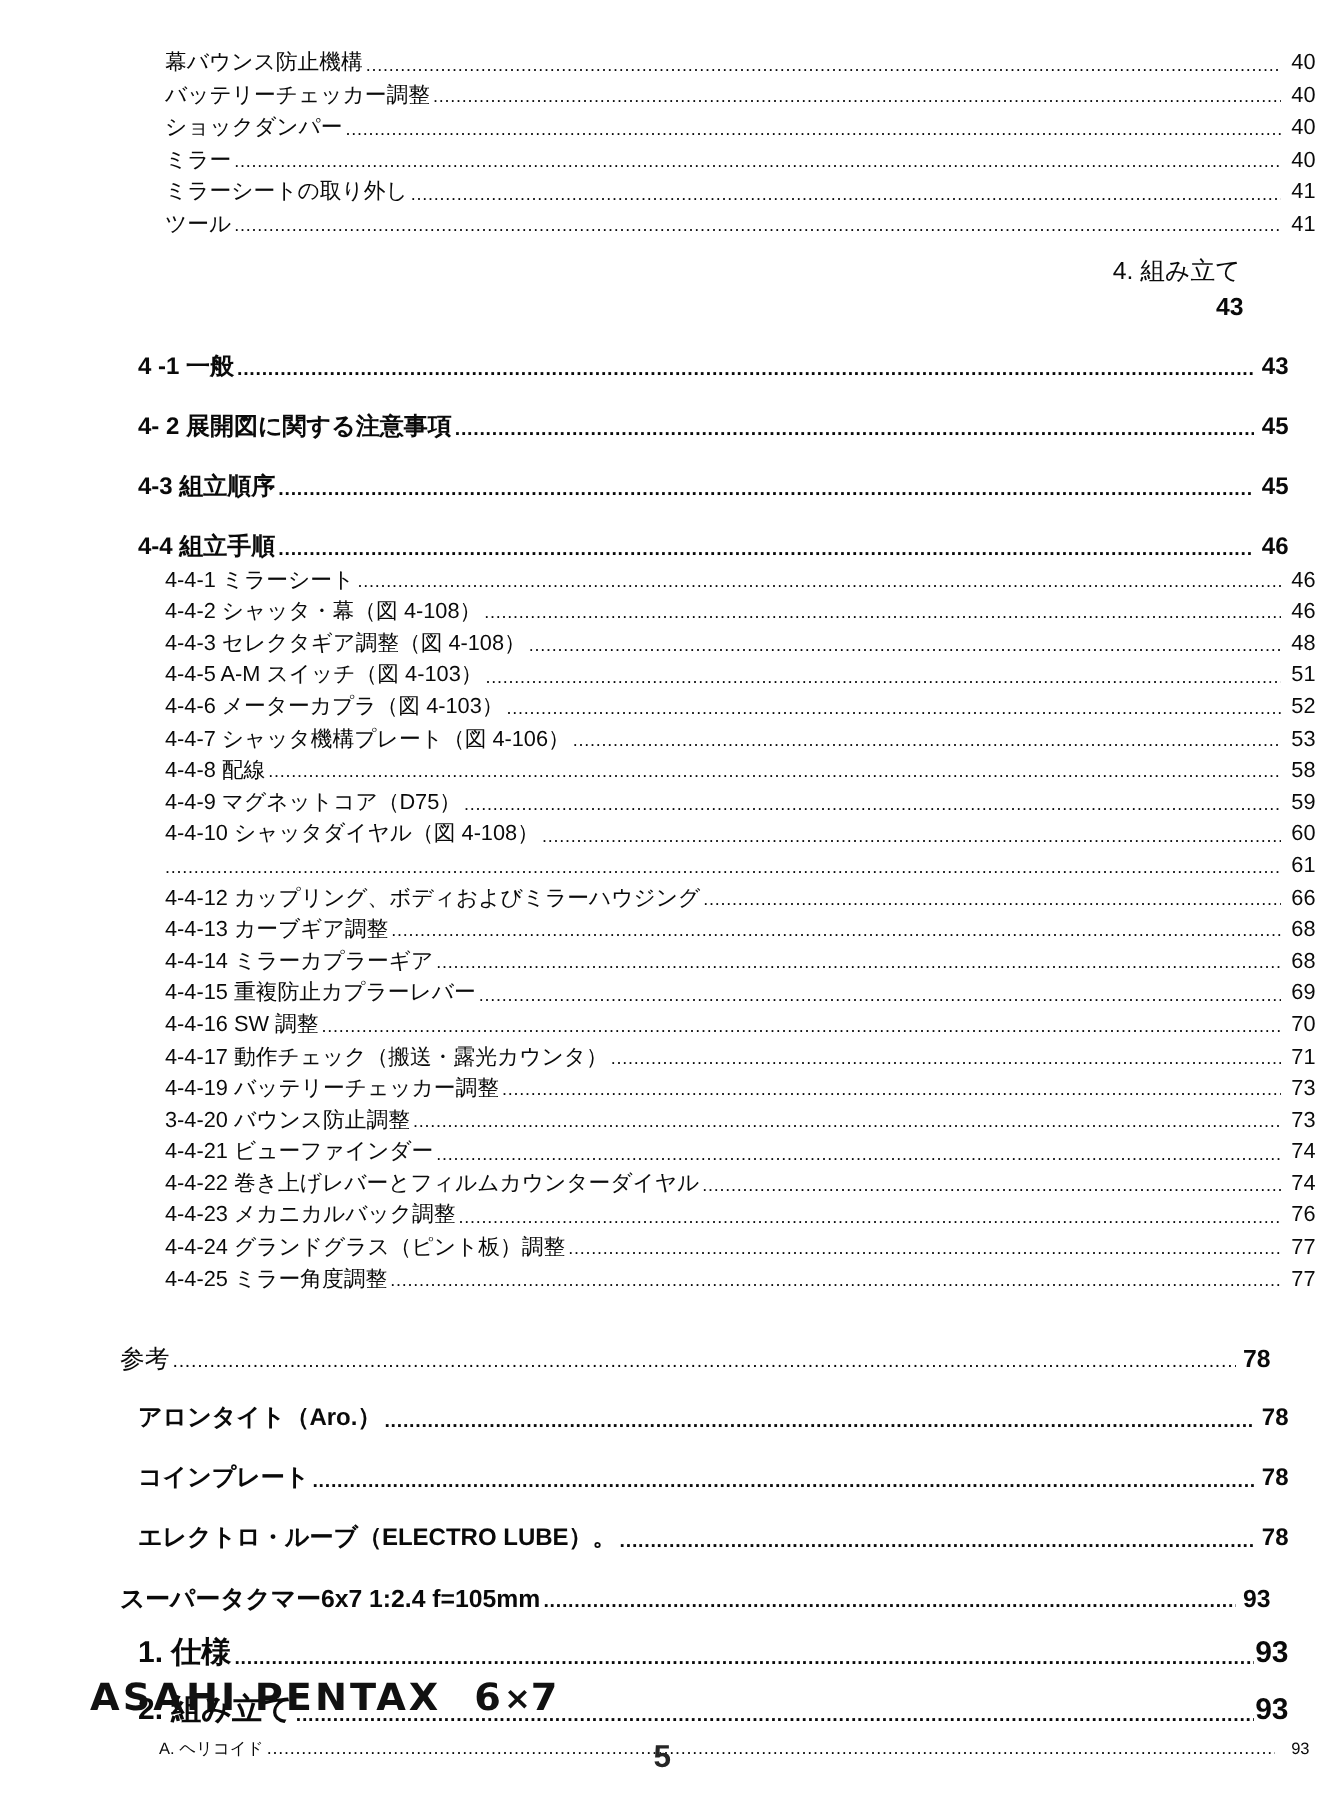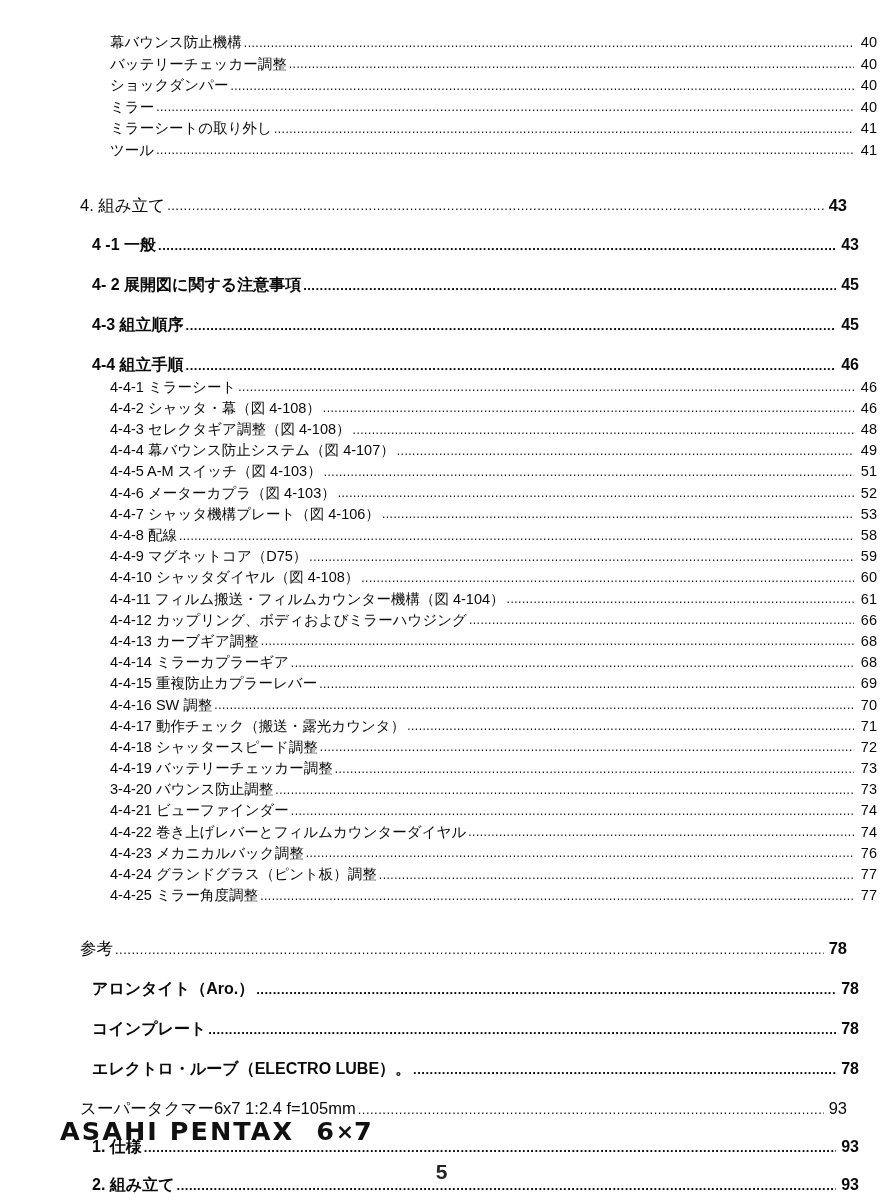--- a/index.html
+++ b/index.html
@@ -81,22 +81,23 @@
     font-weight: 400;
     margin-left: 52px;
     height: 21.5px;
   }
   .lvl-top .leader::after { font-size: 12px; }
 
   
   .lvl-ch {
     font-size: 16.5px;
     font-weight: 400;
-    margin-left: 22px;
+    margin-left: 4px;
     height: 40px;
+    flex-direction: column;
   }
   .lvl-ch .page { font-weight: 700; }
   .lvl-ch .leader::after { font-size: 13px; }
 
   
   .lvl-sec {
     font-size: 16px;
     font-weight: 700;
     margin-left: 34px;
     height: 40px;
@@ -118,29 +119,29 @@
     font-size: 16px;
     font-weight: 700;
     margin-left: 34px;
     height: 40px;
   }
   .lvl-refsub .leader::after { font-size: 13px; }
 
   
   .lvl-lens {
     font-size: 16.5px;
-    font-weight: 400;
+    font-weight: 700;
     margin-left: 22px;
     height: 40px;
   }
   .lvl-lens .leader::after { font-size: 13px; }
 
   
   .lvl-lenssec {
-    font-size: 16px;
+    font-size: 20px;
     font-weight: 700;
     margin-left: 34px;
     height: 38px;
   }
   .lvl-lenssec .leader::after { font-size: 13px; }
 
   
   .lvl-lenssub {
     font-size: 11px;
     font-weight: 400;
@@ -261,25 +262,20 @@
         <span class="label">4-4-2 シャッタ・幕（図 4-108）</span>
         <span class="leader"></span>
         <span class="page">46</span>
       </div>
       <div class="row lvl-sub">
         <span class="label">4-4-3 セレクタギア調整（図 4-108）</span>
         <span class="leader"></span>
         <span class="page">48</span>
       </div>
       <div class="row lvl-sub">
-        <span class="label">4-4-4 幕バウンス防止システム（図 4-107）</span>
-        <span class="leader"></span>
-        <span class="page">49</span>
-      </div>
-      <div class="row lvl-sub">
         <span class="label">4-4-5 A-M スイッチ（図 4-103）</span>
         <span class="leader"></span>
         <span class="page">51</span>
       </div>
       <div class="row lvl-sub">
         <span class="label">4-4-6 メーターカプラ（図 4-103）</span>
         <span class="leader"></span>
         <span class="page">52</span>
       </div>
       <div class="row lvl-sub">
@@ -296,21 +292,20 @@
         <span class="label">4-4-9 マグネットコア（D75）</span>
         <span class="leader"></span>
         <span class="page">59</span>
       </div>
       <div class="row lvl-sub">
         <span class="label">4-4-10 シャッタダイヤル（図 4-108）</span>
         <span class="leader"></span>
         <span class="page">60</span>
       </div>
       <div class="row lvl-sub">
-        <span class="label">4-4-11 フィルム搬送・フィルムカウンター機構（図 4-104）</span>
         <span class="leader"></span>
         <span class="page">61</span>
       </div>
       <div class="row lvl-sub">
         <span class="label">4-4-12 カップリング、ボディおよびミラーハウジング</span>
         <span class="leader"></span>
         <span class="page">66</span>
       </div>
       <div class="row lvl-sub">
         <span class="label">4-4-13 カーブギア調整</span>
@@ -329,25 +324,20 @@
       </div>
       <div class="row lvl-sub">
         <span class="label">4-4-16 SW 調整</span>
         <span class="leader"></span>
         <span class="page">70</span>
       </div>
       <div class="row lvl-sub">
         <span class="label">4-4-17 動作チェック（搬送・露光カウンタ）</span>
         <span class="leader"></span>
         <span class="page">71</span>
-      </div>
-      <div class="row lvl-sub">
-        <span class="label">4-4-18 シャッタースピード調整</span>
-        <span class="leader"></span>
-        <span class="page">72</span>
       </div>
       <div class="row lvl-sub">
         <span class="label">4-4-19 バッテリーチェッカー調整</span>
         <span class="leader"></span>
         <span class="page">73</span>
       </div>
       <div class="row lvl-sub">
         <span class="label">3-4-20 バウンス防止調整</span>
         <span class="leader"></span>
         <span class="page">73</span>

